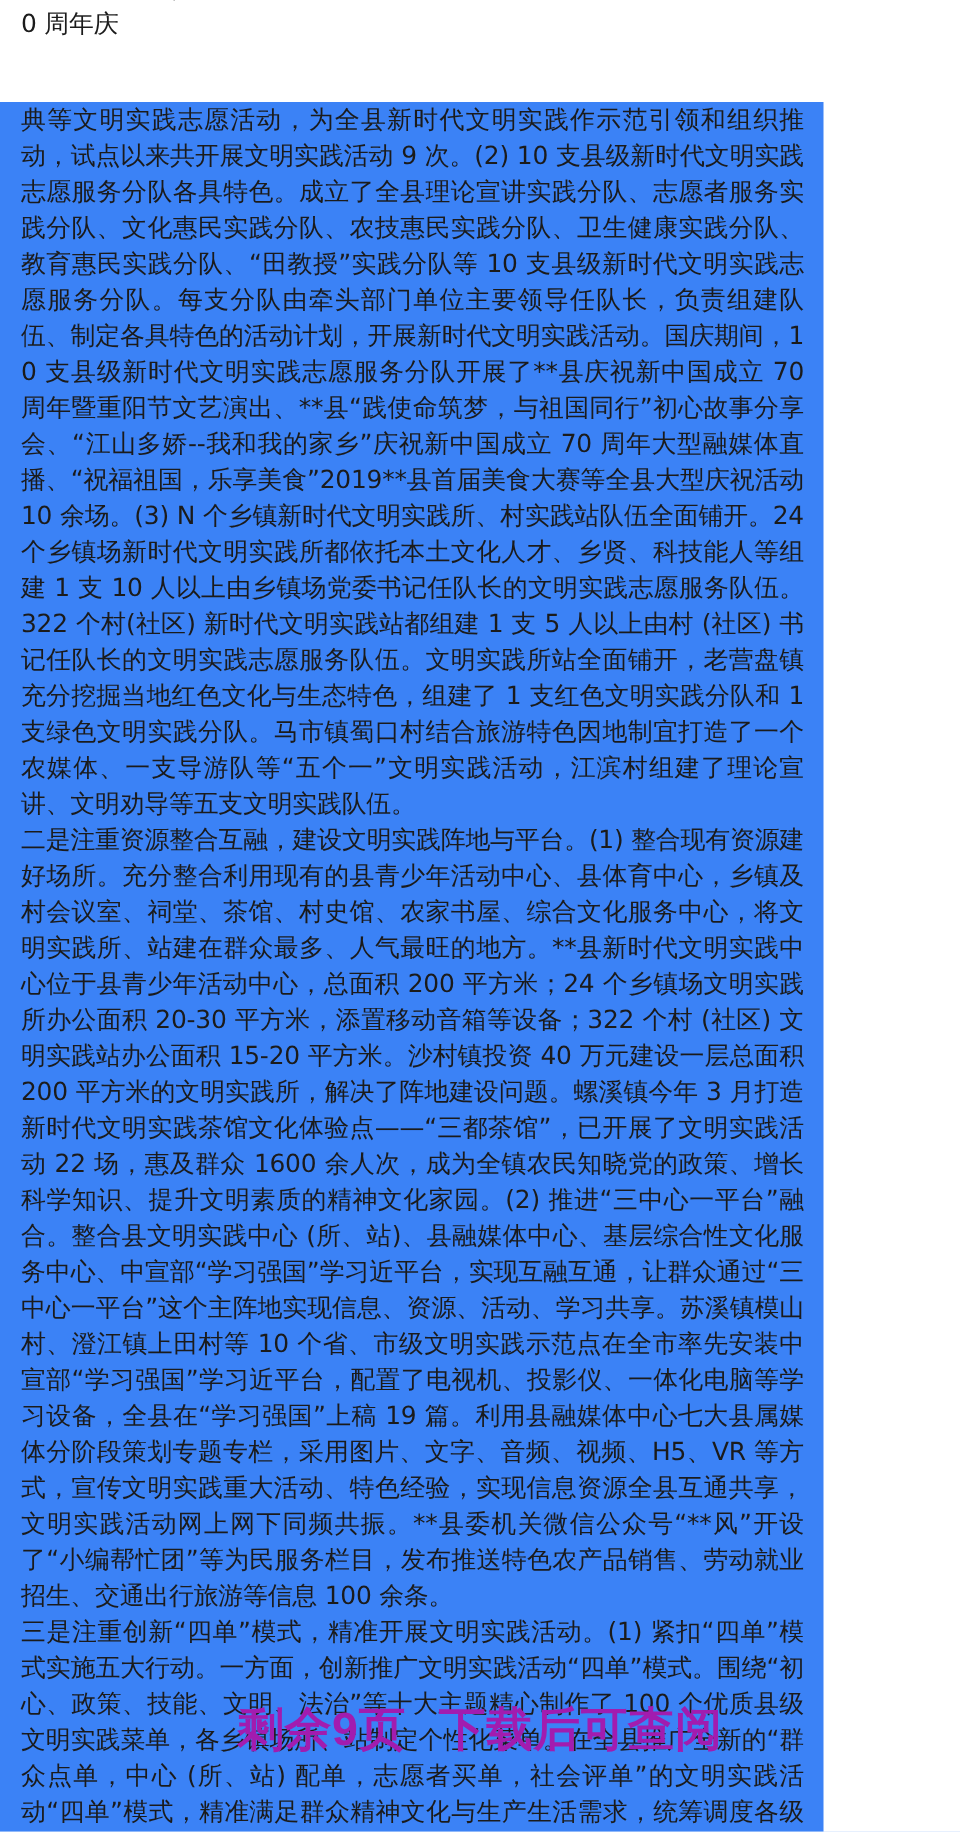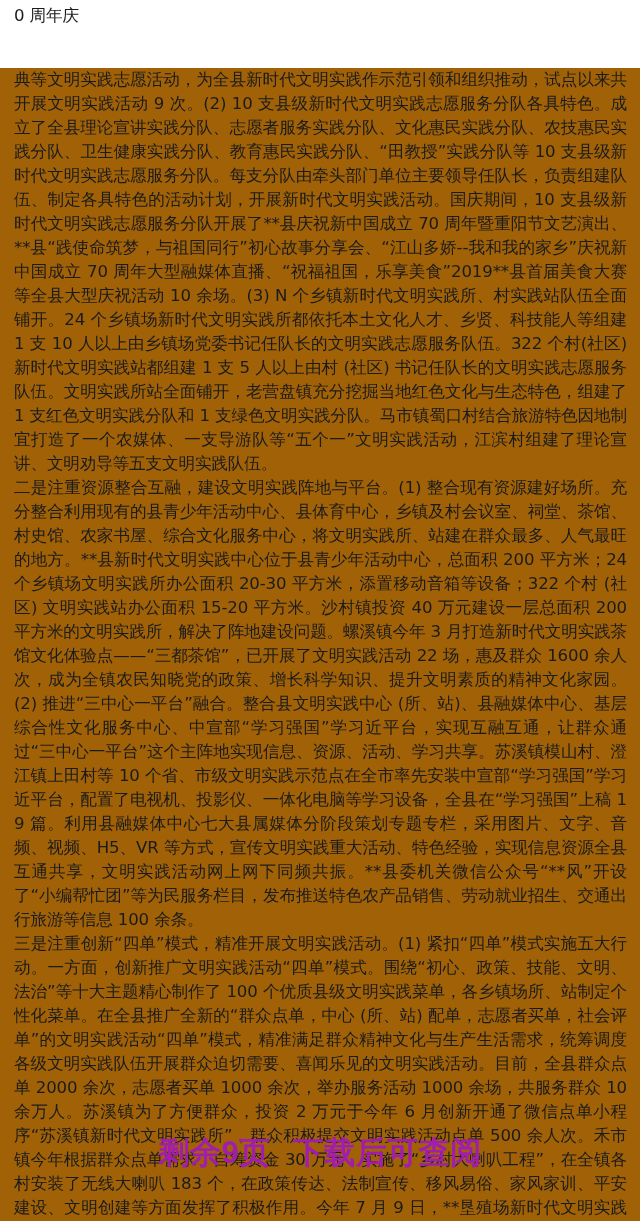--- a/index.html
+++ b/index.html
@@ -45,23 +45,23 @@
     width: 640px;
     height: 32px;
     background: #ffffff;
   }
 
   
   .page-main {
     position: absolute;
     left: 0;
     top: 68px;
-    width: 640px;
+    width: 549px;
     height: 1153px;
-    background: #a16207;
+    background: #3b82f6;
     overflow: hidden;
   }
 
   .body-text {
     padding: 0 13px 0 14px;
     font-family: "DejaVu Sans", "Liberation Sans", sans-serif;
     font-size: 16.6px;
     line-height: 24px;
     color: #1b1b1b;
     text-align: justify;

